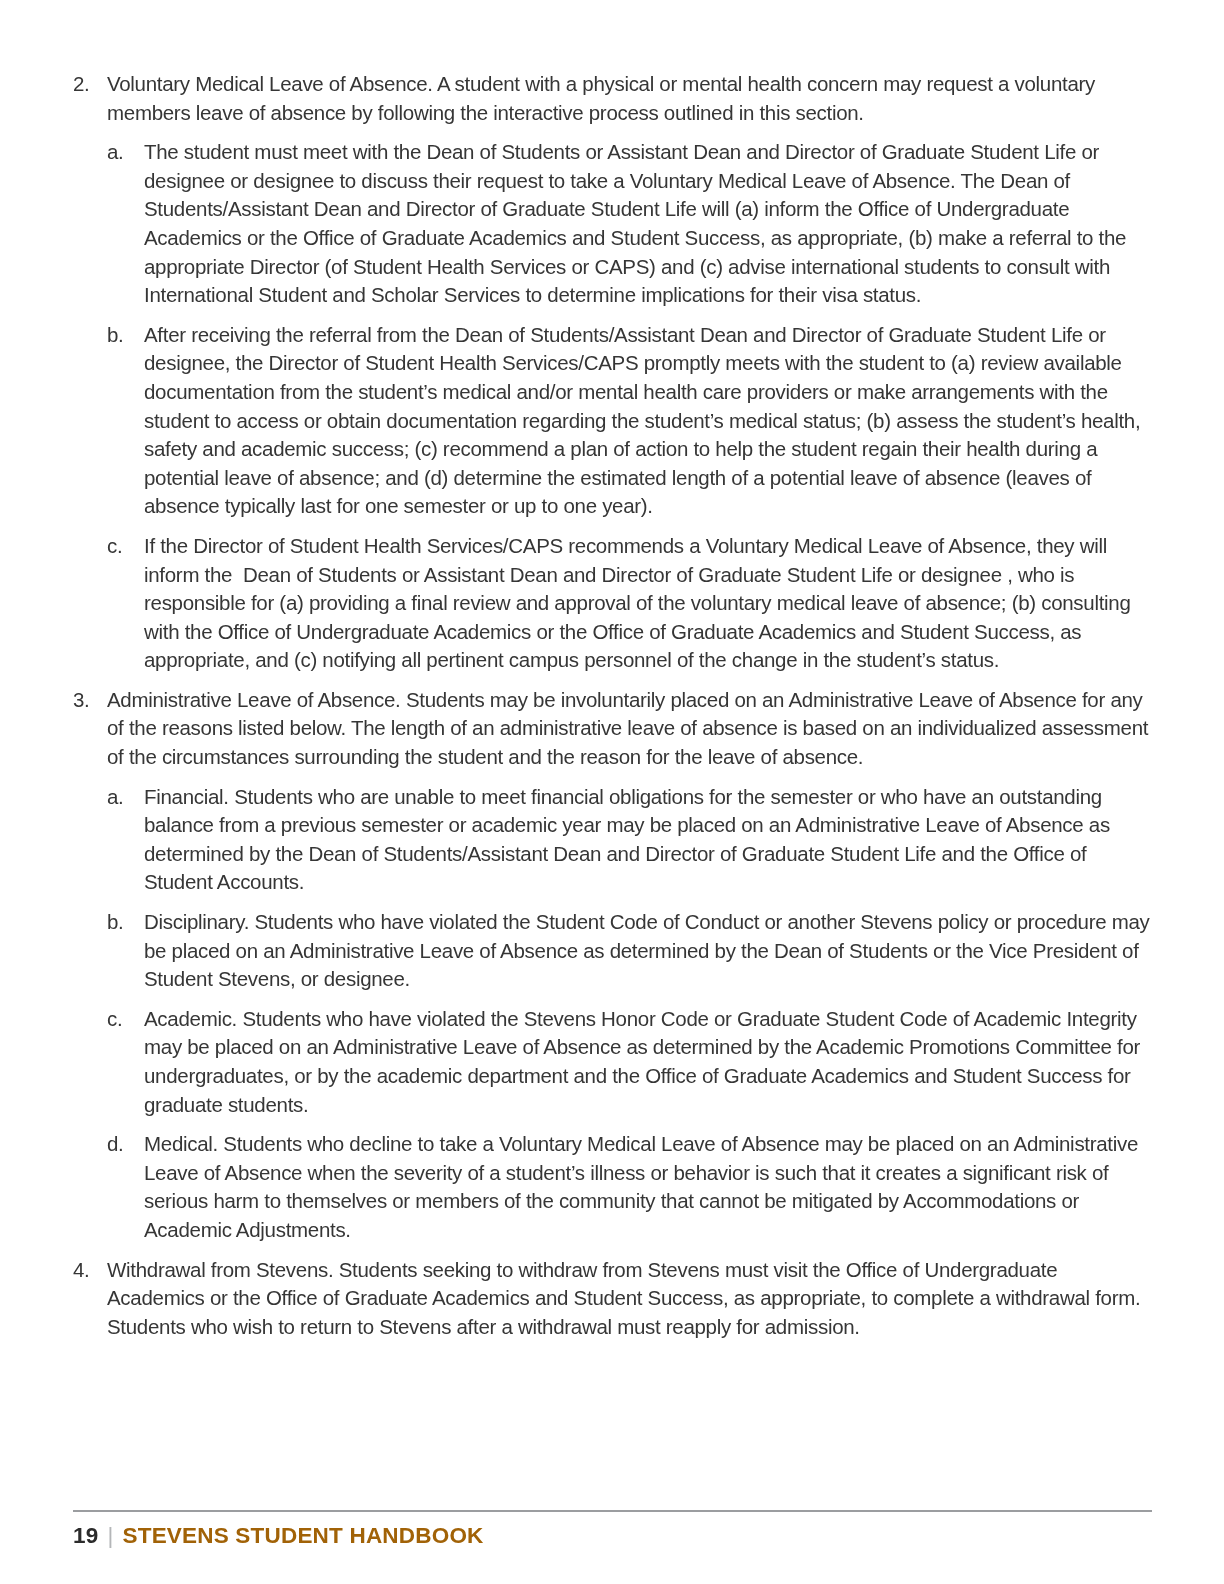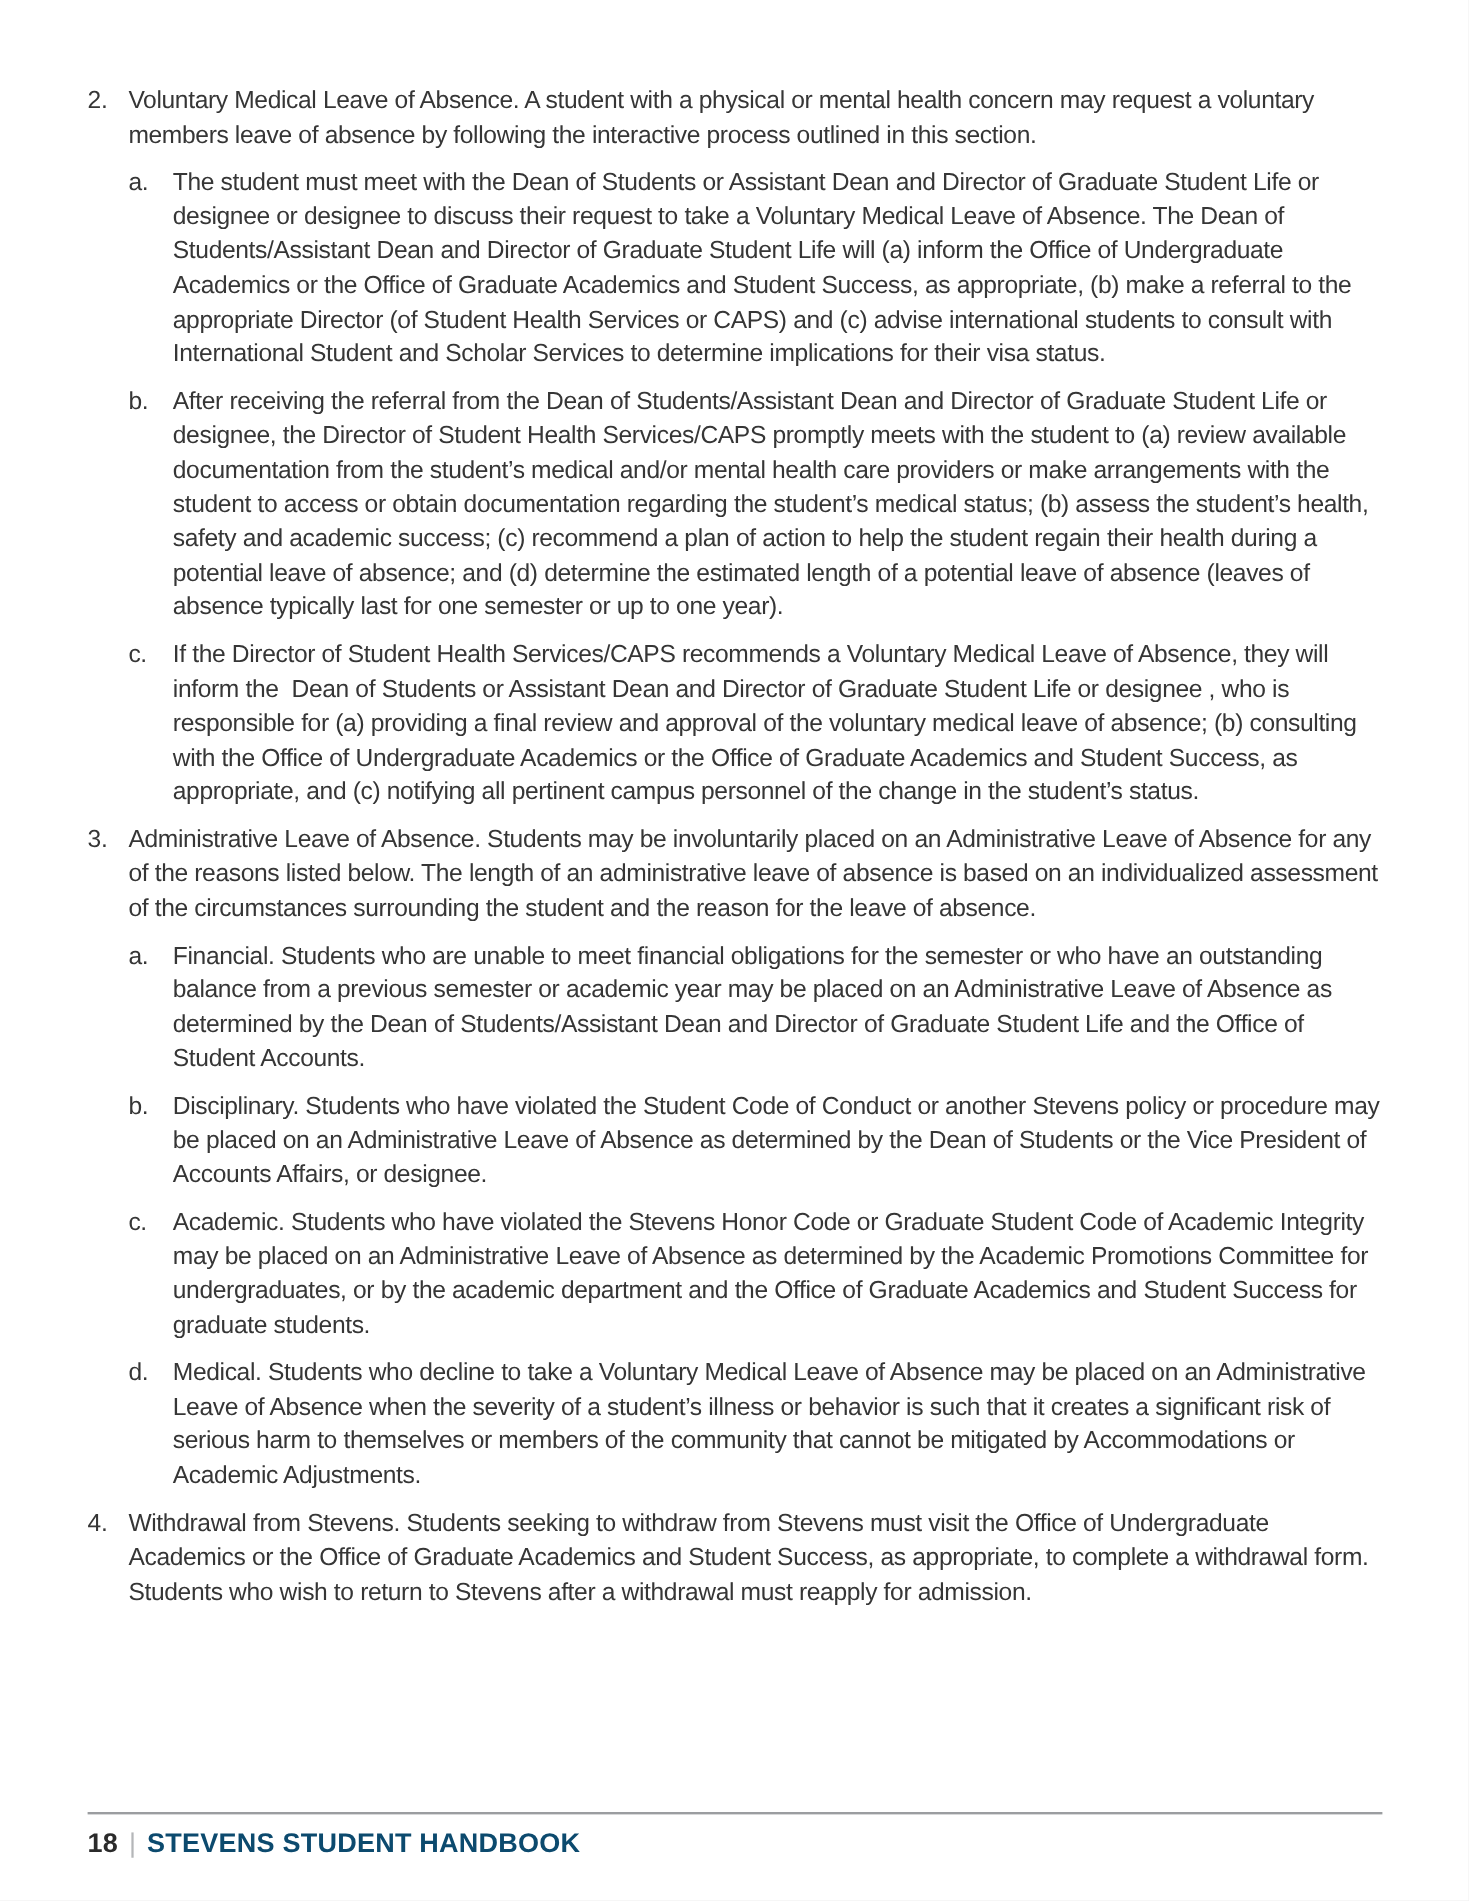--- a/index.html
+++ b/index.html
@@ -77,21 +77,21 @@
     line-height: 30px;
   }
   .footer .page-num {
     color: #2b2b2b;
   }
   .footer .sep {
     color: #b4b6b8;
     font-weight: normal;
   }
   .footer .hb-title {
-    color: #0c4a6e;
+    color: #a16207;
   }
 </style>
 </head>
 <body>
 
 <div class="page">
 
   <div class="content">
 
     <div class="item">
@@ -119,21 +119,21 @@
       <div class="marker">3.</div>
       <div class="item-content">
         <div class="item-text">Administrative Leave of Absence. Students may be involuntarily placed on an Administrative Leave of Absence for any of the reasons listed below. The length of an administrative leave of absence is based on an individualized assessment of the circumstances surrounding the student and the reason for the leave of absence.</div>
         <div class="subitems">
           <div class="subitem">
             <div class="submarker">a.</div>
             <div class="subitem-text">Financial. Students who are unable to meet financial obligations for the semester or who have an outstanding balance from a previous semester or academic year may be placed on an Administrative Leave of Absence as determined by the Dean of Students/Assistant Dean and Director of Graduate Student Life and the Office of Student Accounts.</div>
           </div>
           <div class="subitem">
             <div class="submarker">b.</div>
-            <div class="subitem-text">Disciplinary. Students who have violated the Student Code of Conduct or another Stevens policy or procedure may be placed on an Administrative Leave of Absence as determined by the Dean of Students or the Vice President of Accounts Affairs, or designee.</div>
+            <div class="subitem-text">Disciplinary. Students who have violated the Student Code of Conduct or another Stevens policy or procedure may be placed on an Administrative Leave of Absence as determined by the Dean of Students or the Vice President of Student Stevens, or designee.</div>
           </div>
           <div class="subitem">
             <div class="submarker">c.</div>
             <div class="subitem-text">Academic. Students who have violated the Stevens Honor Code or Graduate Student Code of Academic Integrity may be placed on an Administrative Leave of Absence as determined by the Academic Promotions Committee for undergraduates, or by the academic department and the Office of Graduate Academics and Student Success for graduate students.</div>
           </div>
           <div class="subitem">
             <div class="submarker">d.</div>
             <div class="subitem-text">Medical. Students who decline to take a Voluntary Medical Leave of Absence may be placed on an Administrative Leave of Absence when the severity of a student’s illness or behavior is such that it creates a significant risk of serious harm to themselves or members of the community that cannot be mitigated by Accommodations or Academic Adjustments.</div>
           </div>
         </div>
@@ -145,18 +145,18 @@
       <div class="item-content">
         <div class="item-text">Withdrawal from Stevens. Students seeking to withdraw from Stevens must visit the Office of Undergraduate Academics or the Office of Graduate Academics and Student Success, as appropriate, to complete a withdrawal form. Students who wish to return to Stevens after a withdrawal must reapply for admission.</div>
       </div>
     </div>
 
   </div>
 
   <div class="footer-rule"></div>
 
   <div class="footer">
-    <span class="page-num">18</span>
+    <span class="page-num">19</span>
     <span class="sep">|</span>
     <span class="hb-title">STEVENS STUDENT HANDBOOK</span>
   </div>
 
 </div>
 
 </body></html>

